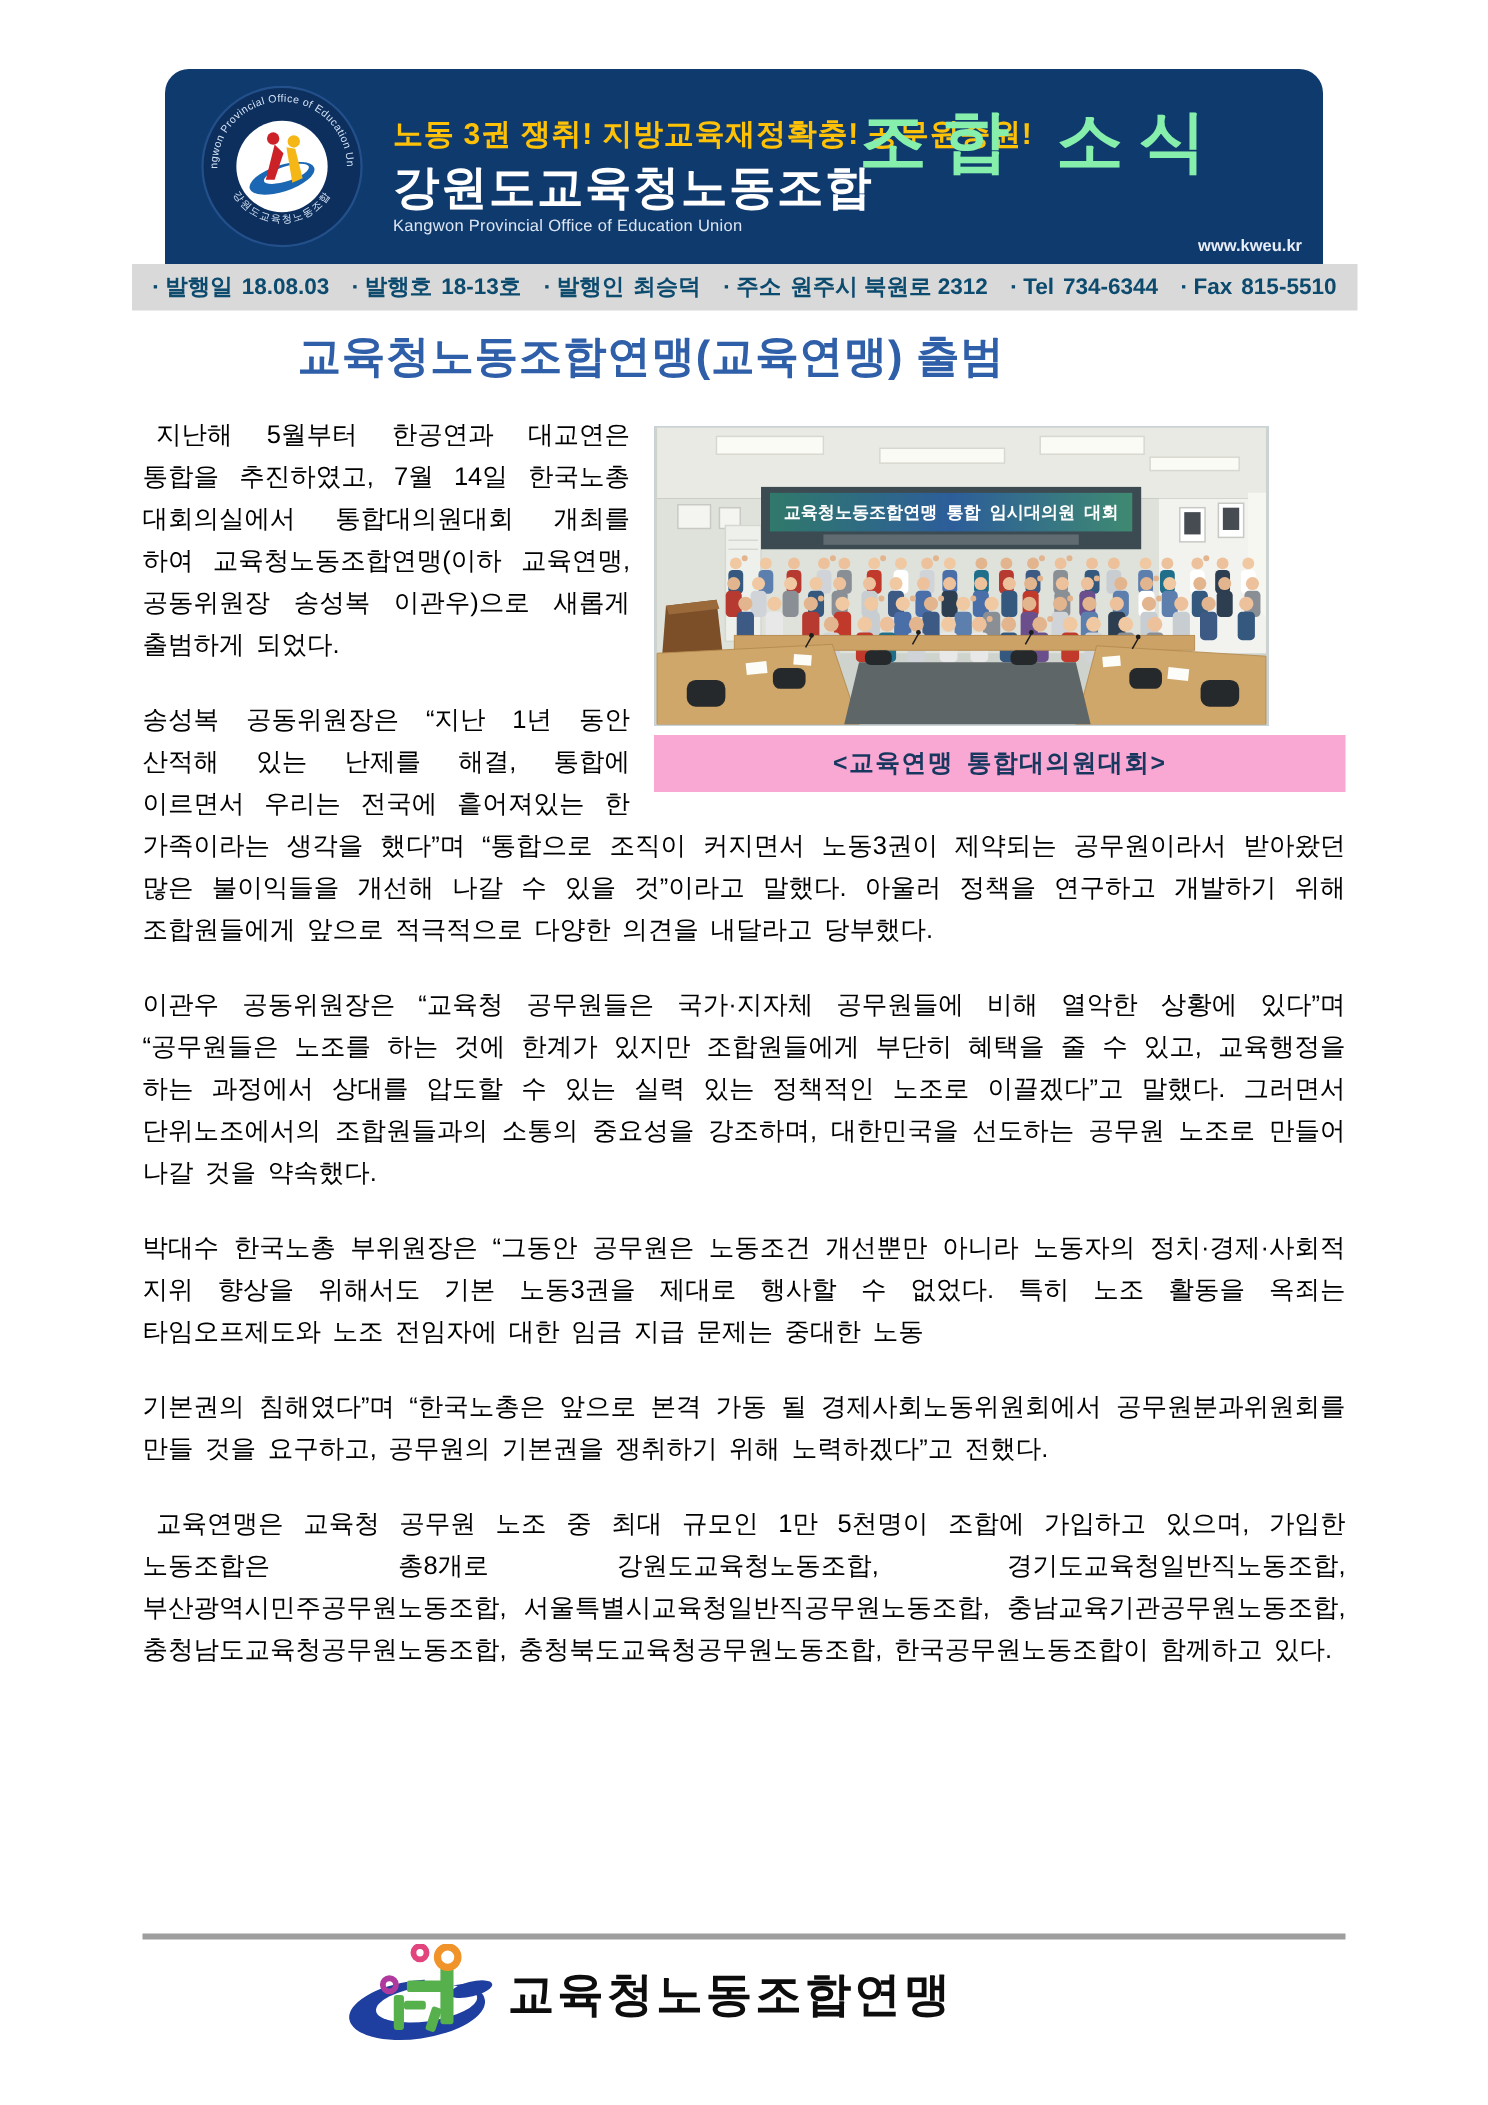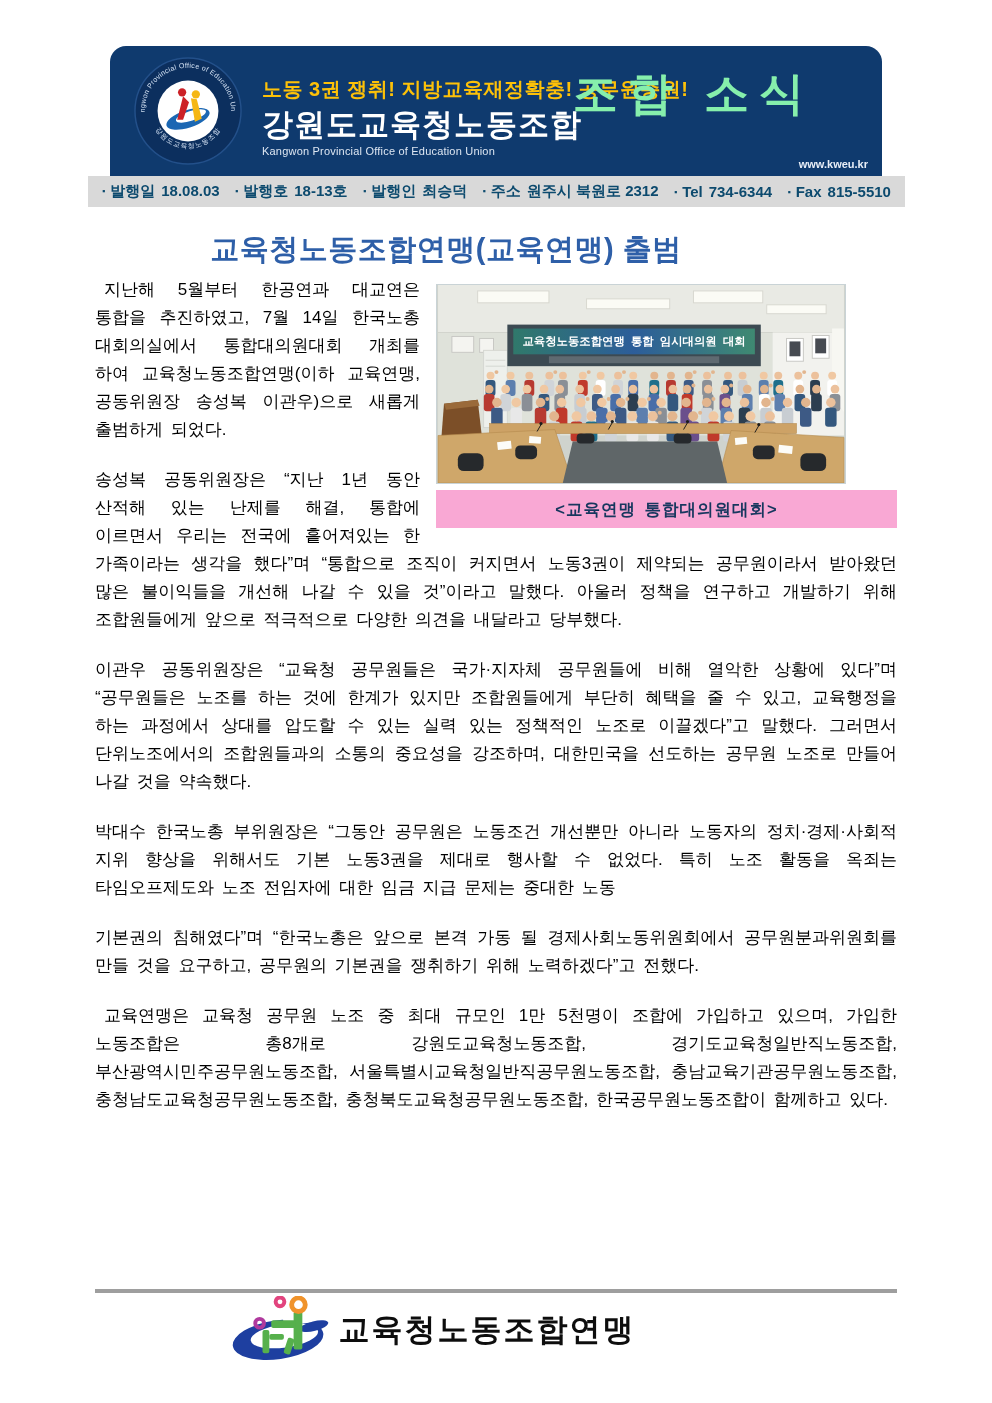--- a/index.html
+++ b/index.html
@@ -20,21 +20,21 @@
 
   
   .info-bar{position:absolute;left:88px;top:176px;width:817px;height:31px;background:#d9d9d9;
             display:flex;align-items:center;justify-content:space-between;
             padding:0 14px;box-sizing:border-box;font-size:15px;font-weight:bold;color:#0c4a6e;}
   .ib-item{white-space:nowrap;}
   .ib-b{font-size:9px;vertical-align:2px;margin-right:5px;}
   .ib-l{margin-right:6px;}
 
   
-  .article-title{position:absolute;left:0;top:218px;width:868px;margin:12px;text-align:center;
+  .article-title{position:absolute;left:0;top:218px;width:868px;margin:0;text-align:center;
             font-size:29px;font-weight:800;color:#2e5fa8;letter-spacing:0.5px;}
   .article{position:absolute;left:95px;top:276px;width:802px;
            font-size:17px;line-height:28px;text-align:justify;word-break:keep-all;word-spacing:3px;}
   .article p{margin:0 0 22px 0;}
   .article p.indent{text-indent:9px;}
   .photo-fig{float:right;width:461px;margin:8px 0 12px 16px;}
   .photo{display:block;width:410px;height:200px;border:1px solid #c9d3d6;box-sizing:border-box;background:#cfd3cd;}
   .caption{margin-top:6px;background:#f9a8d4;color:#17375e;font-weight:bold;font-size:16.5px;
            text-align:center;padding:5px 0;letter-spacing:1px;}
 

